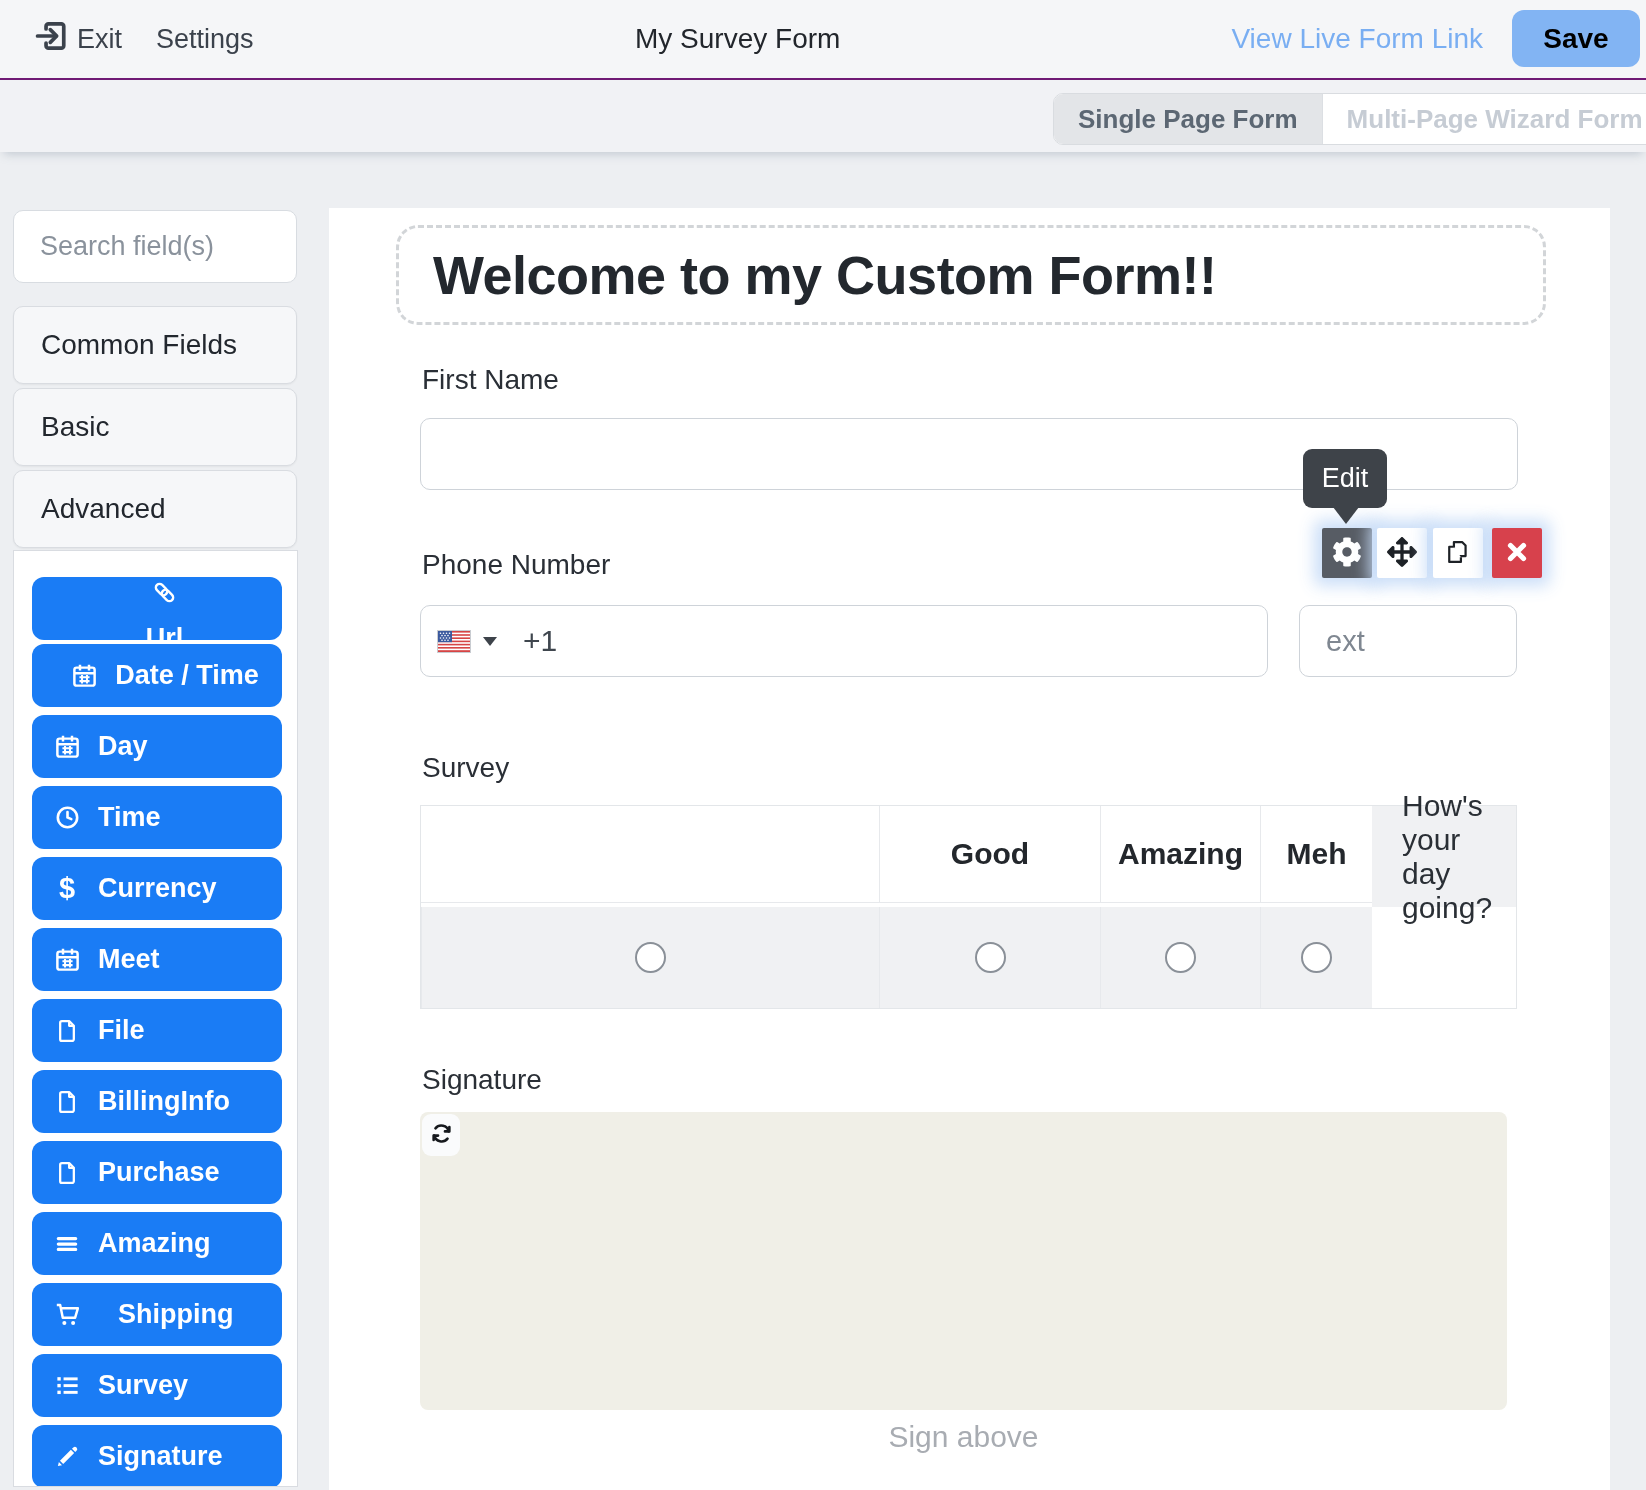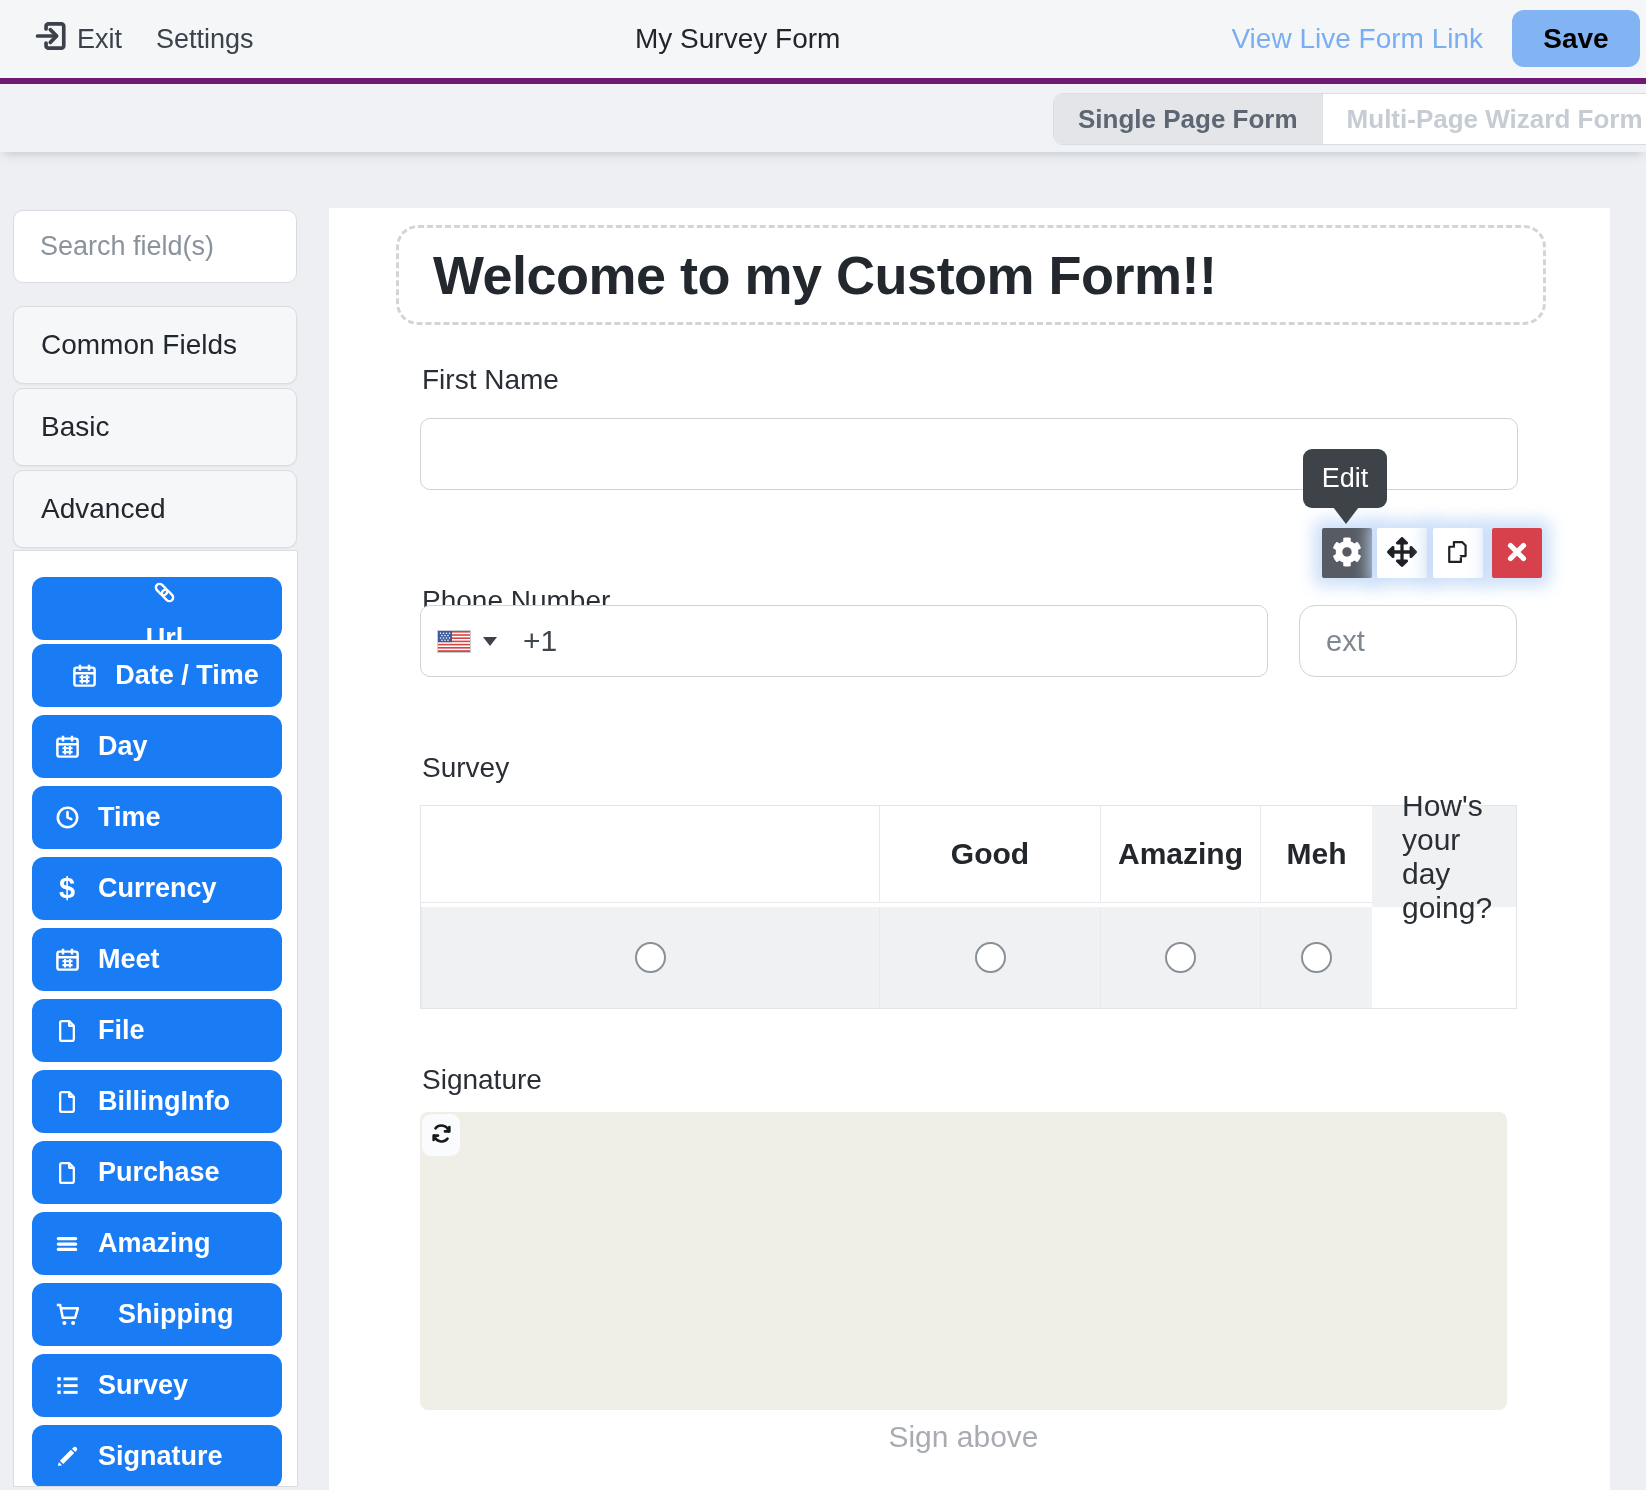--- a/index.html
+++ b/index.html
@@ -1,21 +1,21 @@
 <!DOCTYPE html>
 <html><head>
 <meta charset="utf-8">
 <style>
   html,body{margin:0;padding:0;background:#edeff2;overflow:hidden;
     font-family:"Liberation Sans","DejaVu Sans",sans-serif;}
   #screen{position:relative;width:1646px;height:1490px;background:#edeff2;overflow:hidden;}
 
   
   .topbar{position:absolute;left:0;top:0;width:1646px;height:78px;background:#f5f6f8;
-    border-bottom:6px solid #701a75;z-index:5;}
+    border-bottom:2px solid #701a75;z-index:5;}
   .exit-btn{position:absolute;left:34px;top:0;height:78px;display:flex;align-items:center;gap:9px;cursor:pointer;}
   .exit-btn span{font-size:27px;font-weight:500;color:#3b424c;}
   .settings-btn{position:absolute;left:156px;top:0;height:78px;display:flex;align-items:center;
     font-size:27px;font-weight:500;color:#3b424c;cursor:pointer;}
   .app-title{position:absolute;left:635px;top:0;height:78px;display:flex;align-items:center;
     font-size:28px;color:#22262c;}
   .live-link{position:absolute;right:163px;top:0;height:78px;display:flex;align-items:center;
     font-size:28px;color:#79aef2;cursor:pointer;}
   .save-btn{position:absolute;left:1512px;top:10px;width:128px;height:57px;background:#82b4f3;
     border:none;border-radius:12px;font-size:28px;font-weight:bold;color:#000000;
@@ -56,21 +56,21 @@
 
   
   .canvas{position:absolute;left:329px;top:208px;width:1281px;height:1282px;background:#ffffff;}
   .form-title-box{position:absolute;left:67px;top:17px;width:1150px;height:100px;box-sizing:border-box;
     border:3px dashed #d2d5d8;border-radius:22px;display:flex;align-items:center;padding-left:34px;cursor:text;}
   .form-title-box h1{margin:0;font-size:54px;font-weight:bold;color:#23282e;letter-spacing:-.5px;white-space:nowrap;}
   .flabel{position:absolute;left:93px;font-size:28px;color:#2a2f36;}
   .tinput{position:absolute;box-sizing:border-box;border:1px solid #ced3d9;border-radius:10px;
     background:#fff;font-size:29px;color:#333;font-family:inherit;outline:none;}
   .fn-input{left:91px;top:210px;width:1098px;height:72px;padding:0 20px;}
-  .ext-input{left:970px;top:397px;width:218px;height:72px;padding:0 0 0 26px;border-radius:16px;}
+  .ext-input{left:970px;top:397px;width:218px;height:72px;padding:0 0 0 26px;}
   .ext-input::placeholder{color:#7f8791;}
   .phone-wrap{position:absolute;left:91px;top:397px;width:848px;height:72px;box-sizing:border-box;
     border:1px solid #ced3d9;border-radius:10px;background:#fff;display:flex;align-items:center;}
   .flag-btn{display:flex;align-items:center;gap:12px;margin-left:16px;cursor:pointer;}
   .flag-btn svg{display:block;border:1px solid #c9ccd1;}
   .caret-down{width:0;height:0;border-left:7px solid transparent;border-right:7px solid transparent;
     border-top:9px solid #3d434a;}
   .dialcode{margin-left:26px;font-size:30px;color:#3f464e;}
 
   
@@ -317,21 +317,21 @@
       </span>
     </button>
     <button class="act del">
       <span>
         <svg width="24" height="24" viewBox="0 0 24 24" fill="none" stroke="#fff" stroke-width="5.2" stroke-linecap="round">
           <path d="M5.5 5.5l13 13M18.5 5.5l-13 13"></path>
         </svg>
       </span>
     </button>
 
-    <div class="flabel" style="top:341px;margin-top:36px;">Phone Number</div>
+    <div class="flabel" style="top:341px;">Phone Number</div>
     <div class="phone-wrap">
       <span class="flag-btn">
         <span>
           <svg width="32" height="21" viewBox="0 0 32 21">
             <rect width="32" height="21" fill="#fff"></rect>
             <g fill="#d64545">
               <rect y="0" width="32" height="1.6"></rect>
                 <rect y="3.2" width="32" height="1.6"></rect>
               <rect y="6.4" width="32" height="1.6"></rect>
                 <rect y="9.6" width="32" height="1.6"></rect>

